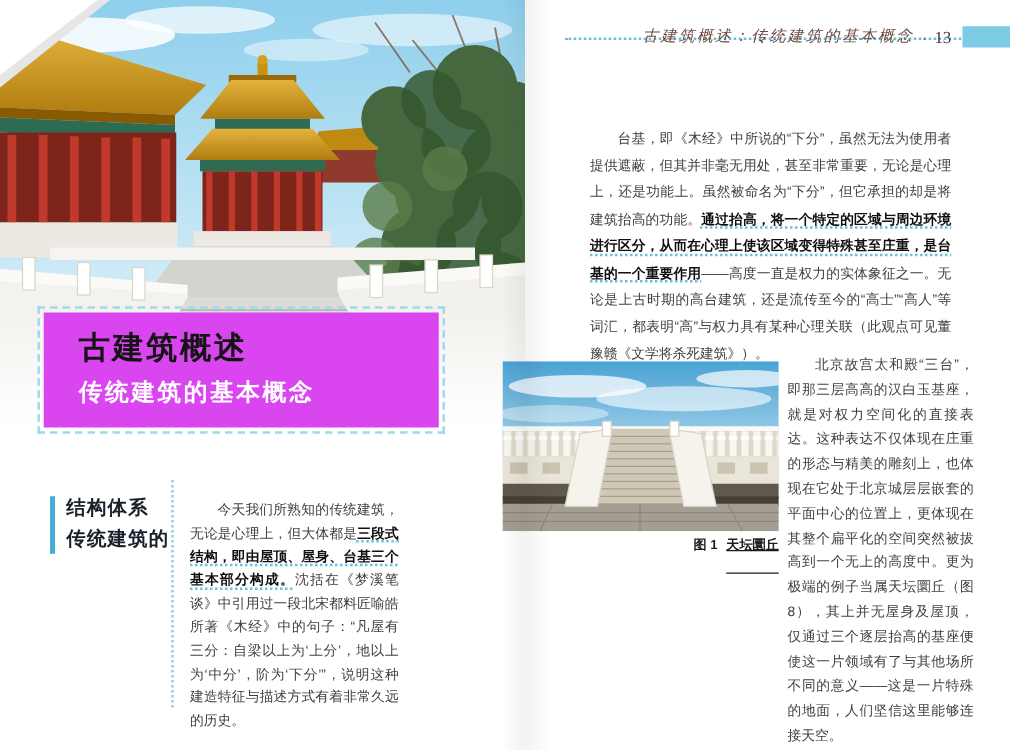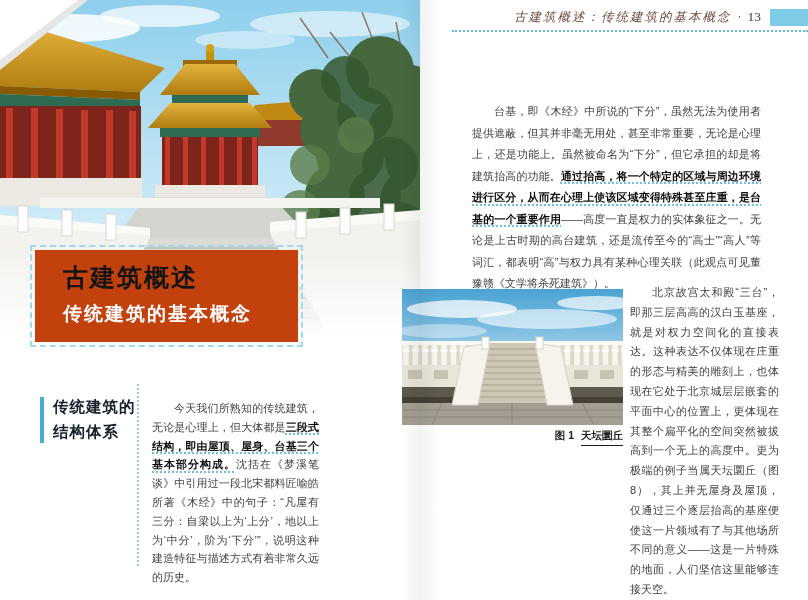--- a/index.html
+++ b/index.html
@@ -2,52 +2,52 @@
 <html><head>
 <meta charset="utf-8">
 <style>
   html,body{margin:0;padding:0;background:#ffffff;}
   .spread{position:relative;width:808px;height:600px;background:#fff;overflow:hidden;
           font-family:"Liberation Sans","DejaVu Sans",sans-serif;}
   .abs{position:absolute;}
 
   
   .photo-palace{left:0;top:0;width:420px;height:338px;}
-  .banner{left:35px;top:250px;width:263px;height:92px;background:#c2410c;
+  .banner{left:35px;top:250px;width:316px;height:92px;background:#d946ef;
           outline:2px dashed #9ed9ef;outline-offset:3px;z-index:5;}
   .banner-title{margin:11px 0 0 28px;font-size:25px;font-weight:bold;color:#141414;letter-spacing:2px;}
   .banner-subtitle{margin:7px 0 0 28px;font-size:19px;font-weight:bold;color:#ffffff;letter-spacing:2px;}
 
   .section-heading{left:40px;top:394px;display:flex;z-index:4;}
   .accent-bar{width:4px;height:46px;background:#45ACD6;margin-right:9px;margin-top:3px;}
   .section-heading-text{font-family:"Liberation Serif","DejaVu Serif",serif;font-weight:bold;
           font-size:15.5px;color:#17212b;line-height:25px;letter-spacing:1px;}
 
   .col-divider{left:137px;top:384px;height:182px;width:0;border-left:2px dotted #8FCFE9;}
 
   .para{color:#3e3e3e;text-align:justify;text-indent:2em;}
   .left-para{left:152px;top:399px;width:167px;font-size:11px;line-height:18.8px;}
   .hl{font-weight:bold;color:#0e0e0e;text-decoration:underline dotted #6cc0e2;
       text-decoration-thickness:2px;text-underline-offset:3px;}
 
   
-  .running-header{top:9px;right:0;display:flex;align-items:flex-start;z-index:6;}
+  .running-header{top:21px;right:0;display:flex;align-items:center;z-index:6;}
   .rh-text{font-family:"Liberation Serif","DejaVu Serif",serif;font-style:italic;
            color:#6E4B3B;font-size:12.5px;letter-spacing:2px;}
   .rh-dot{color:#6E4B3B;margin:0 6px;font-size:12px;}
   .rh-num{font-family:"Liberation Serif","DejaVu Serif",serif;color:#4a372e;font-size:13.5px;font-weight:normal;}
   .rh-box{width:38px;height:17px;background:#7ECBE6;margin-left:9px;}
   .header-rule{top:30px;left:452px;width:356px;height:0;border-top:2px dotted #66BCDE;}
 
   .para1{left:472px;top:101px;width:289px;font-size:11px;line-height:21.5px;}
   .photo-altar{left:402px;top:289px;width:221px;height:136px;}
   .fig-caption{left:402px;top:429px;width:221px;text-align:right;font-size:10.5px;
                font-weight:bold;color:#1d1d1d;}
   .fig-caption .cap-label{margin-right:7px;}
-  .fig-caption .cap-title{border-bottom:1.5px solid #1d1d1d;padding-bottom:4px;}
+  .fig-caption .cap-title{border-bottom:1.5px solid #1d1d1d;padding-bottom:16px;text-decoration:underline;}
   .para2{left:630px;top:283px;width:149px;font-size:11px;line-height:19.8px;}
 
   .spine{left:400px;top:0;width:40px;height:600px;
          background:linear-gradient(90deg,rgba(0,0,0,0),rgba(0,0,0,0.05) 50%,rgba(0,0,0,0));}
 </style>
 </head>
 <body>
 
 <div class="spread">
 
@@ -180,22 +180,22 @@
   </div>
 
   <div class="abs banner">
     <div class="banner-title">古建筑概述</div>
     <div class="banner-subtitle">传统建筑的基本概念</div>
   </div>
 
   <div class="abs section-heading">
     <div class="accent-bar"></div>
     <div class="section-heading-text">
+      <div>结构体系</div>
       <div>传统建筑的</div>
-      <div>结构体系</div>
     </div>
   </div>
 
   <div class="abs col-divider"></div>
 
   <div class="abs para left-para"><span>今天我们所熟知的传统建筑，无论是心理上，但大体都是</span><span class="hl">三段式结构，即由屋顶、屋身、台基三个基本部分构成。</span><span>沈括在《梦溪笔谈》中引用过一段北宋都料匠喻皓所著《木经》中的句子：“凡屋有三分：自梁以上为‘上分’，地以上为‘中分’，阶为‘下分’”，说明这种建造特征与描述方式有着非常久远的历史。</span></div>
 
   <div class="abs running-header">
     <span class="rh-text">古建筑概述：传统建筑的基本概念</span>
     <span class="rh-dot">·</span>

